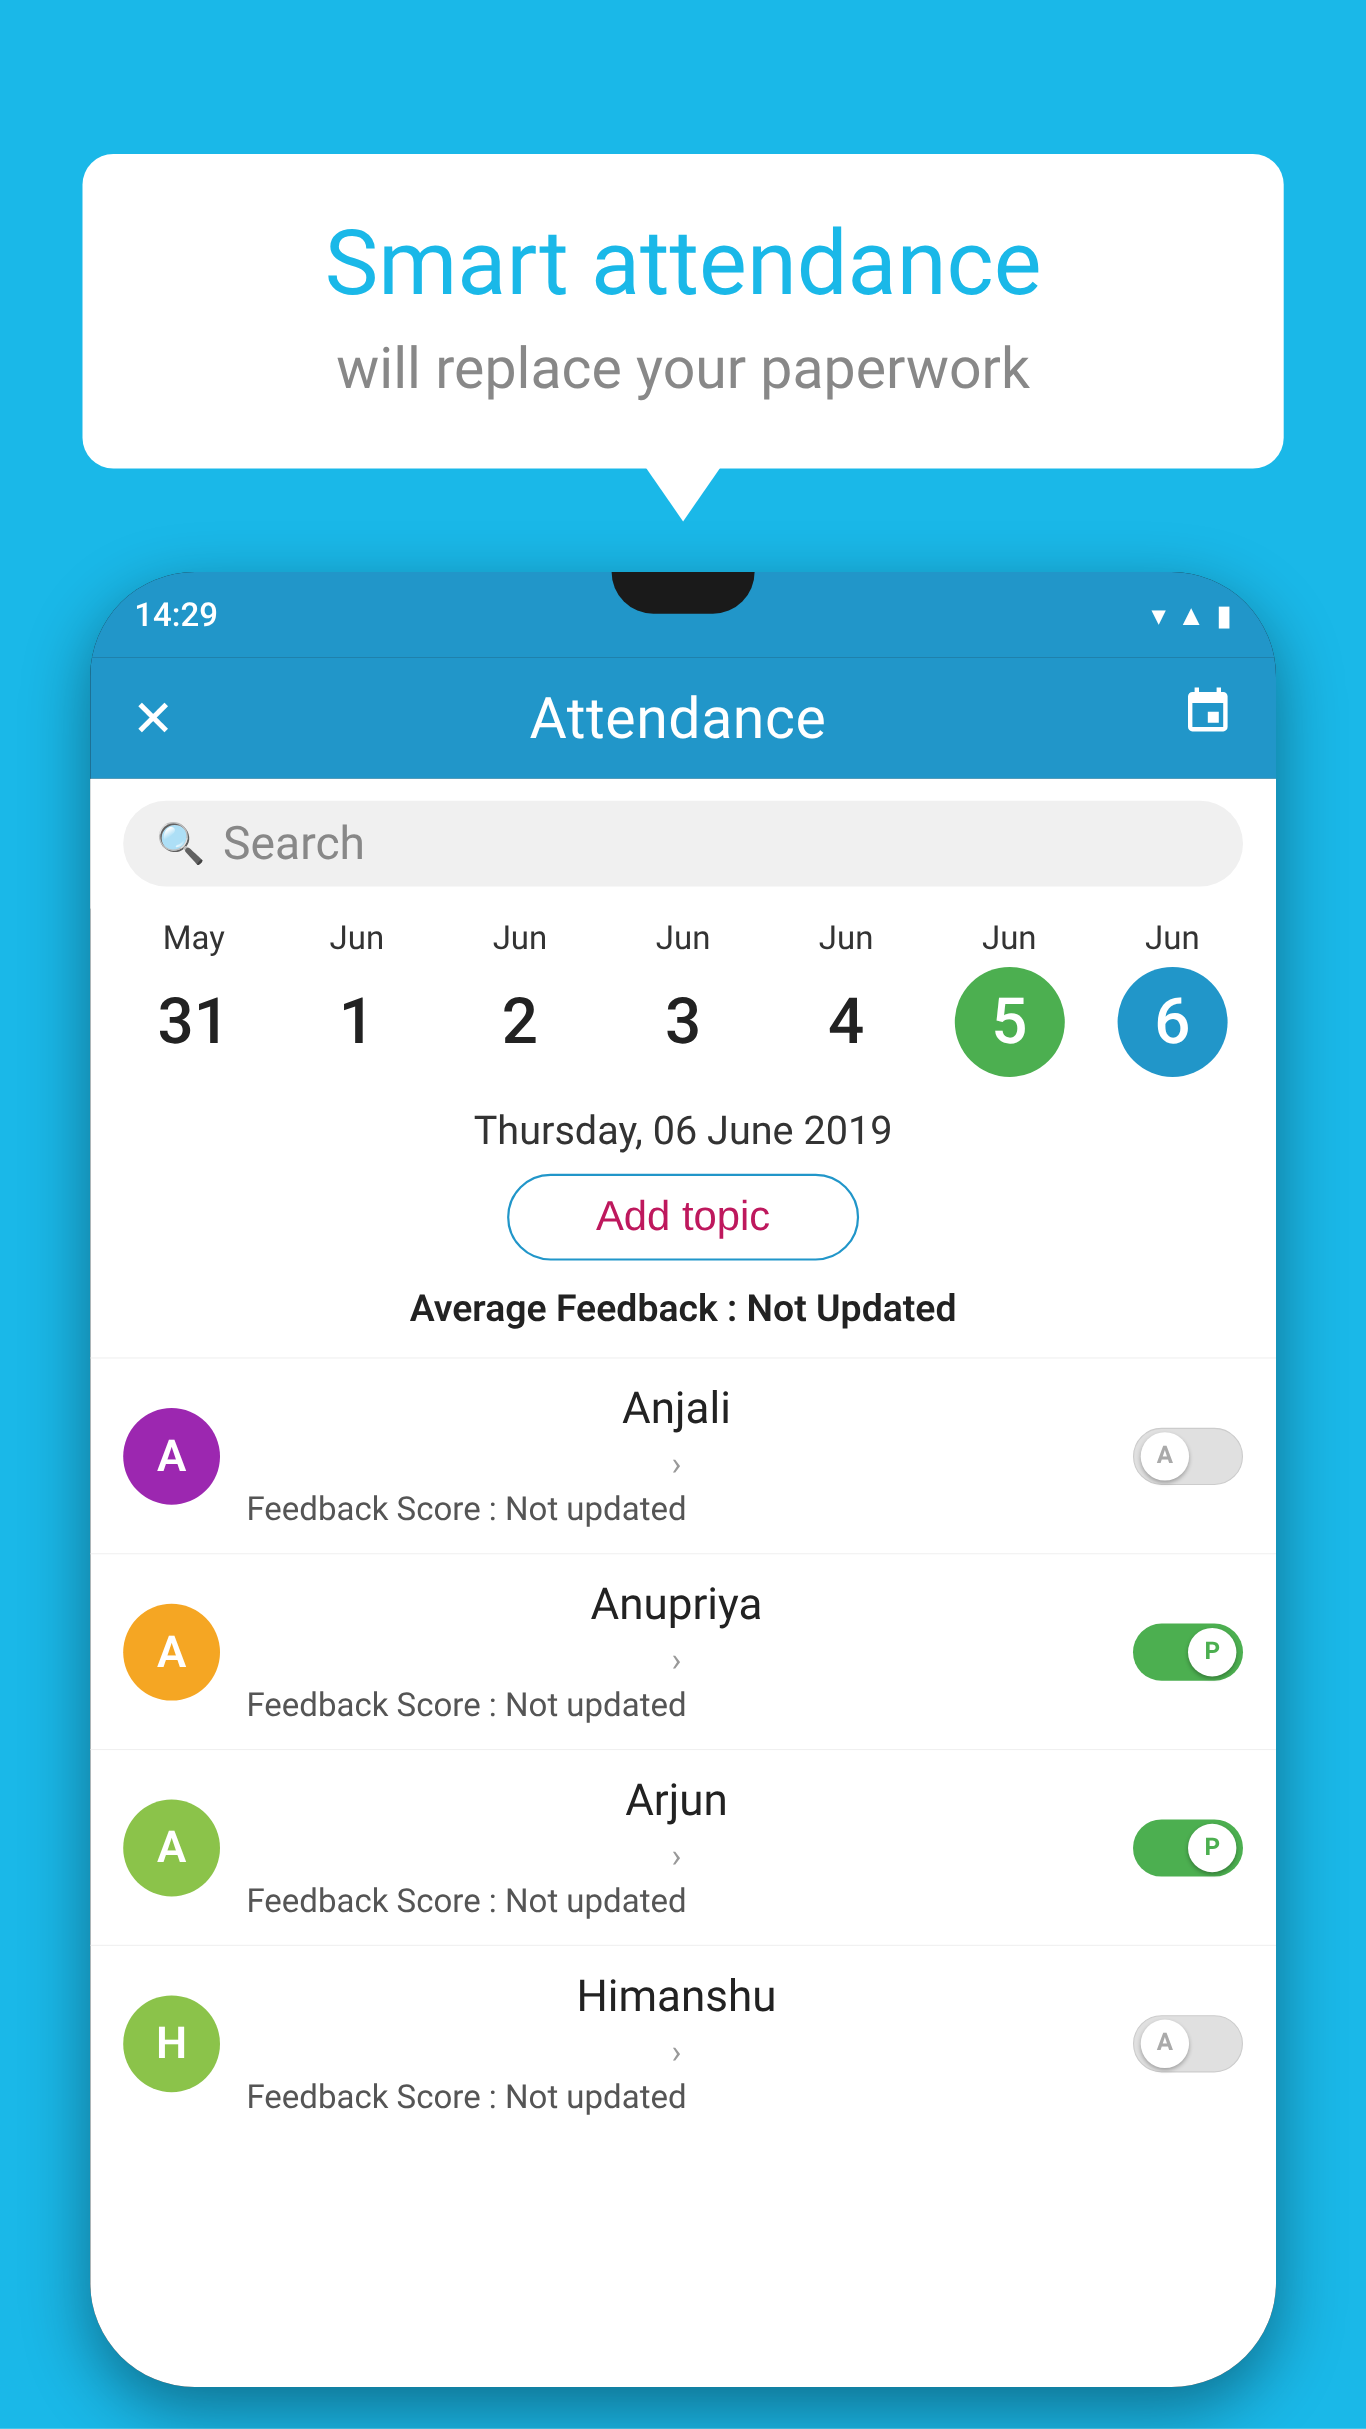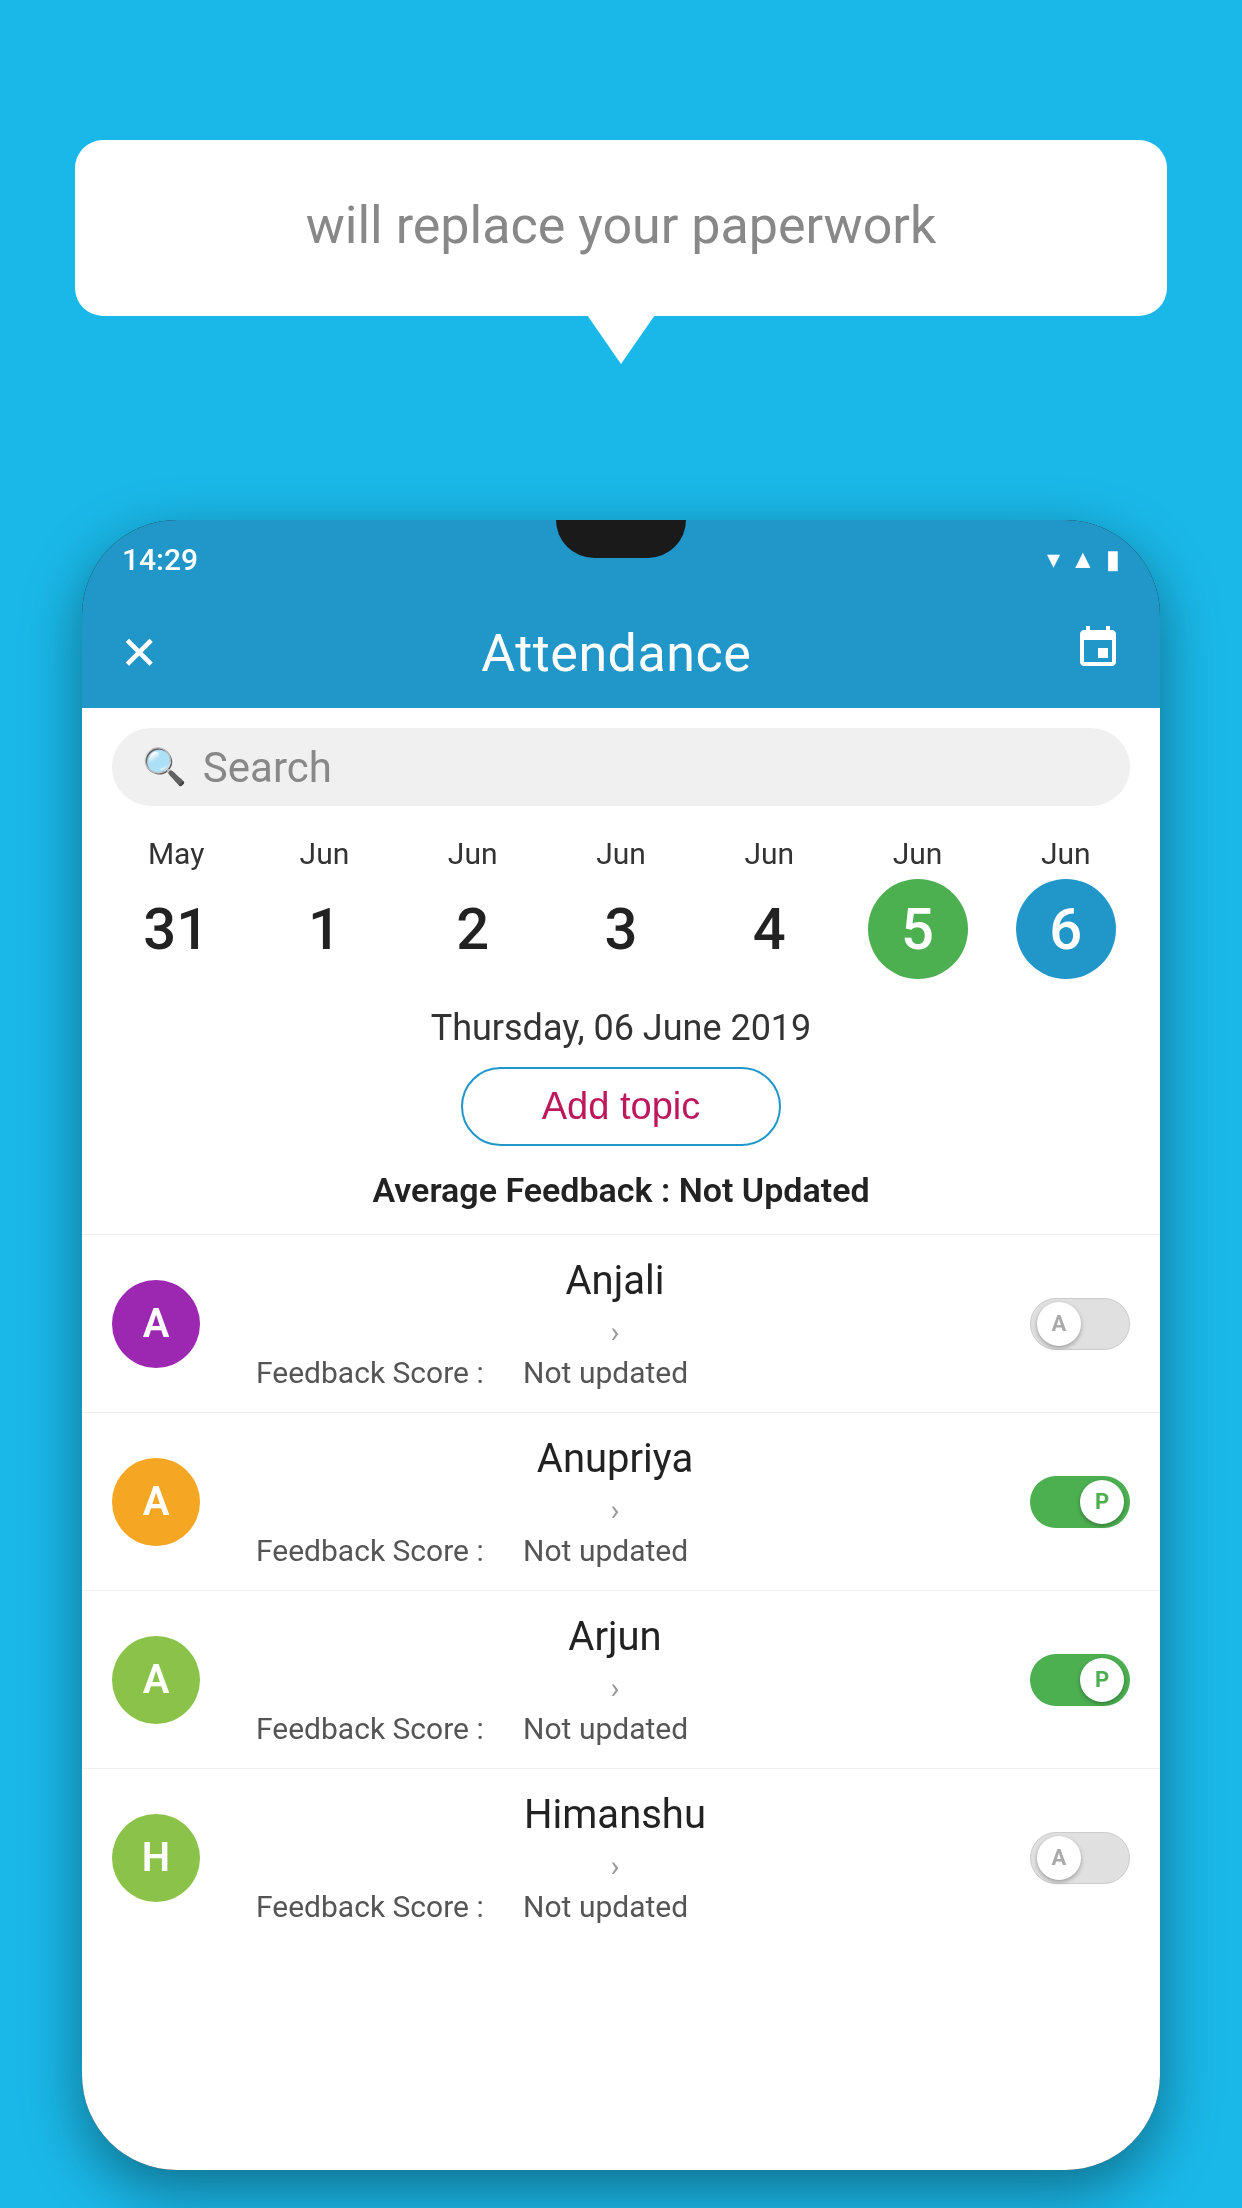--- a/index.html
+++ b/index.html
@@ -293,21 +293,20 @@
     }
 
     .feedback-score {
       font-size: 30px;
       color: #888;
       margin-top: 6px;
     }
 
     .feedback-score span {
       color: #555;
-      margin-left: 32px;
     }
 
     
     .toggle-container {
       flex-shrink: 0;
     }
 
     .toggle {
       width: 100px;
       height: 52px;
@@ -350,20 +349,21 @@
 
     .toggle.on .toggle-knob {
       color: #4caf50;
     }
   </style>
 </head>
 <body>
 
 <div class="speech-bubble-container">
   <div class="speech-bubble">
+    <div class="speech-title">Smart attendance</div>
     <div class="speech-subtitle">will replace your paperwork</div>
   </div>
 </div>
 
 <div class="phone-frame">
 
   <div class="phone-top-bar">
     <span class="status-time">14:29</span>
     <div class="notch"></div>
     <div class="status-icons">

